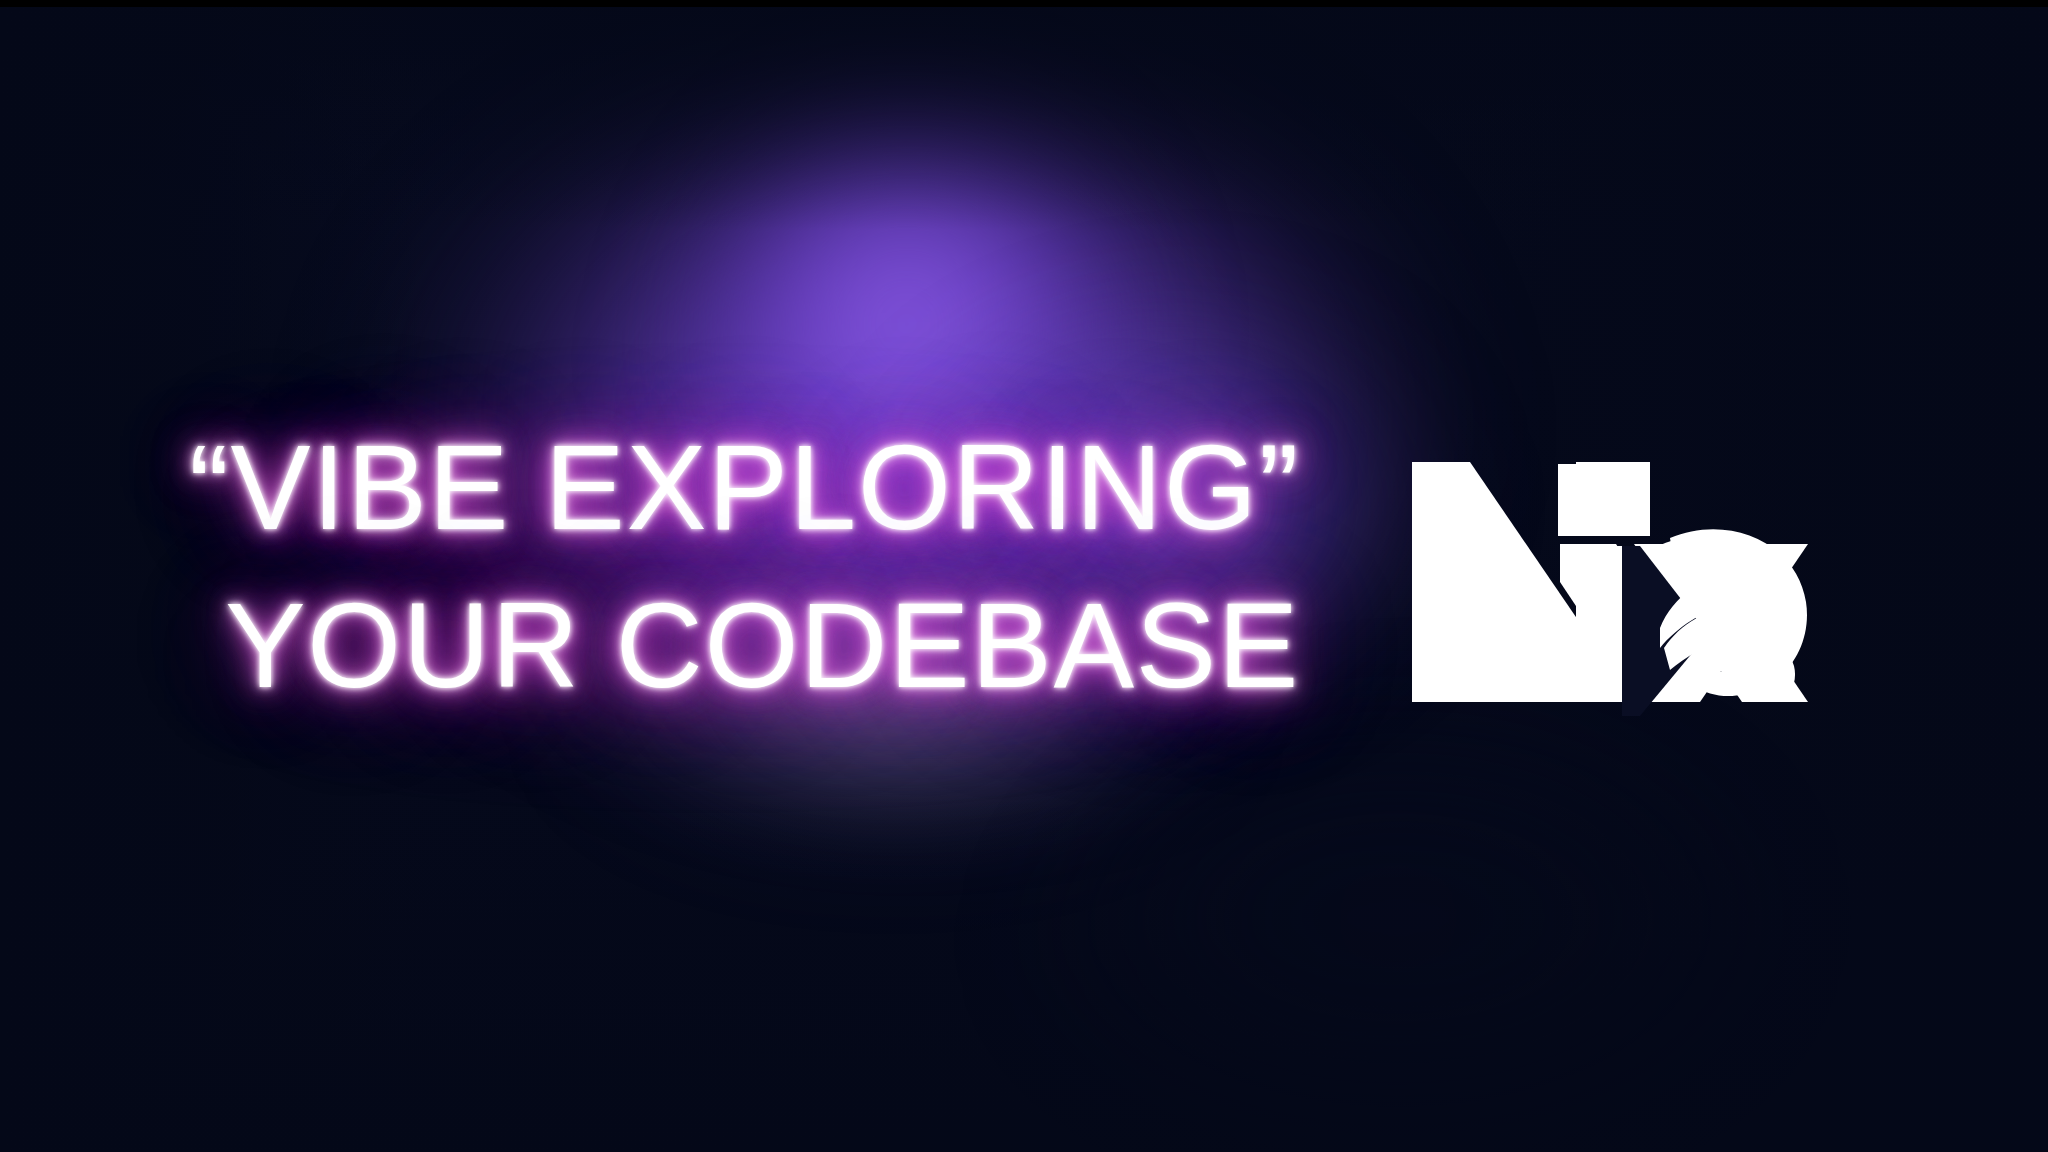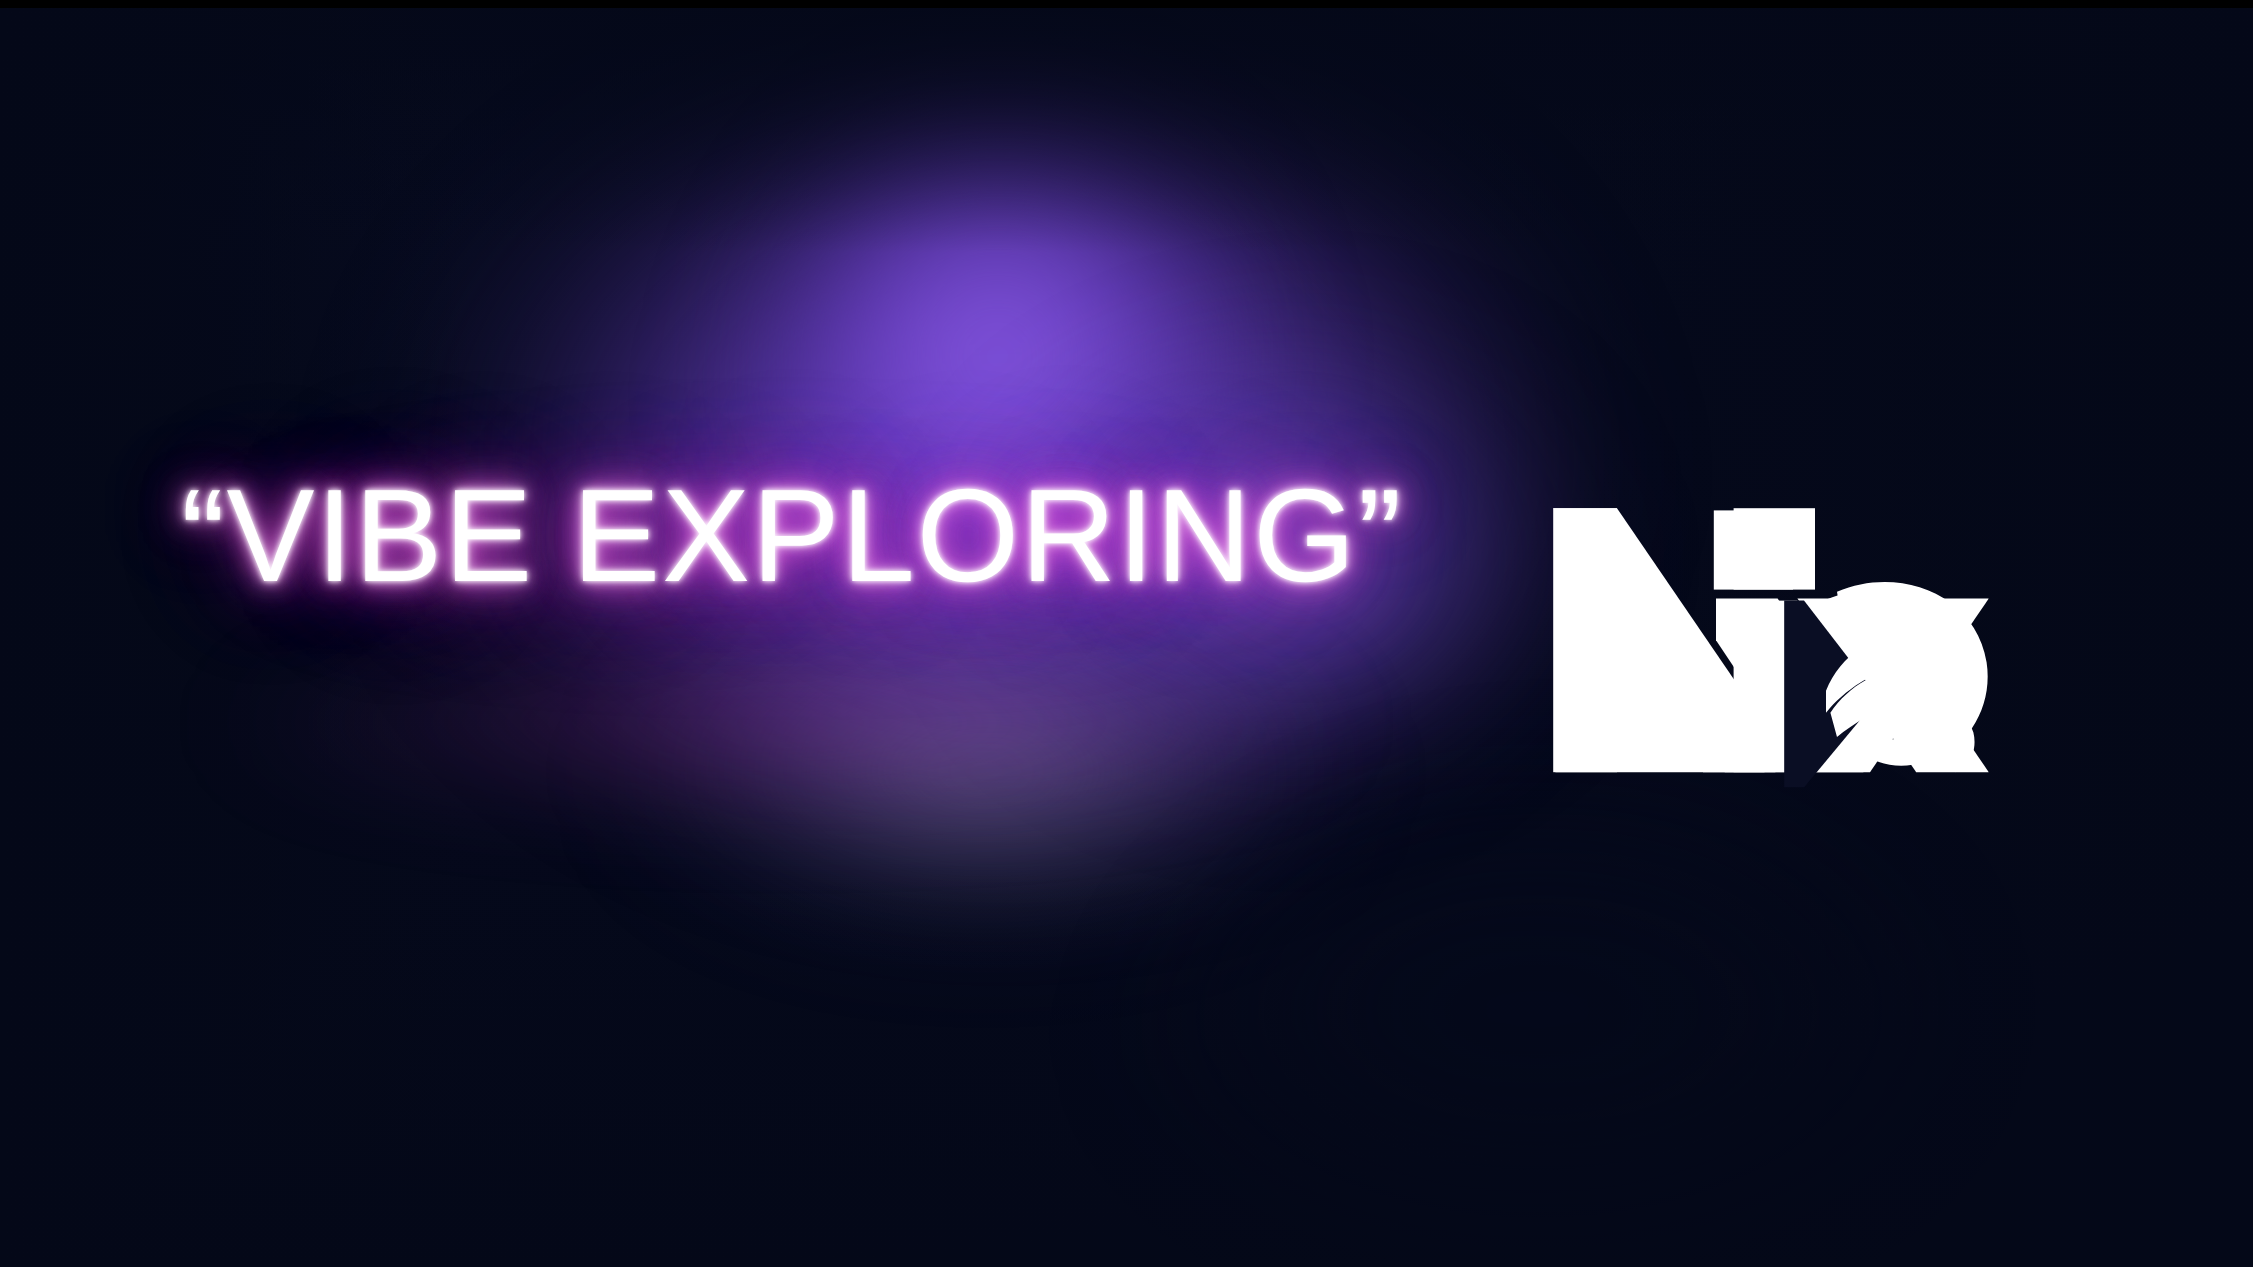--- a/index.html
+++ b/index.html
@@ -137,21 +137,21 @@
       rgba(4,8,24,0.88) 0%, rgba(4,8,24,0.36) 55%, rgba(4,8,24,0.0) 100%);
   }
 
   
   .headline {
     position:absolute;
     left:140px;
     top:408px;
     width:1160px;
     z-index:20;
-    text-align:center;
+    text-align:right;
   }
 
   .neon-line {
     display:block;
     font-family:"Liberation Sans", sans-serif;
     font-weight:300;
     font-size:121px;
     line-height:158px;
     letter-spacing:1.5px;
     color:#ffffff;
@@ -217,20 +217,21 @@
   <div class="vignette-top"></div>
   <div class="vignette-left"></div>
   <div class="vignette-right"></div>
   <div class="vignette-bottom"></div>
 
   <div class="neon-bloom-1"></div>
   <div class="neon-bloom-2"></div>
 
   <div class="headline">
     <span class="neon-line line-1">“VIBE EXPLORING”</span>
+    <span class="neon-line line-2">YOUR CODEBASE</span>
   </div>
 
   <div class="nx-logo">
     <svg viewBox="0 0 400 268" xmlns="http://www.w3.org/2000/svg">
       <g fill="#ffffff">
 
         <path d="M6 16 L62 16 L150 148 L150 16 L150 16 L150 148 L150 254 L94 254
                  L94 122 L94 254 L6 254 Z"></path>
         <path d="M6 16 L62 16 L206 232 L206 254 L150 254 L6 42 Z"></path>
 

